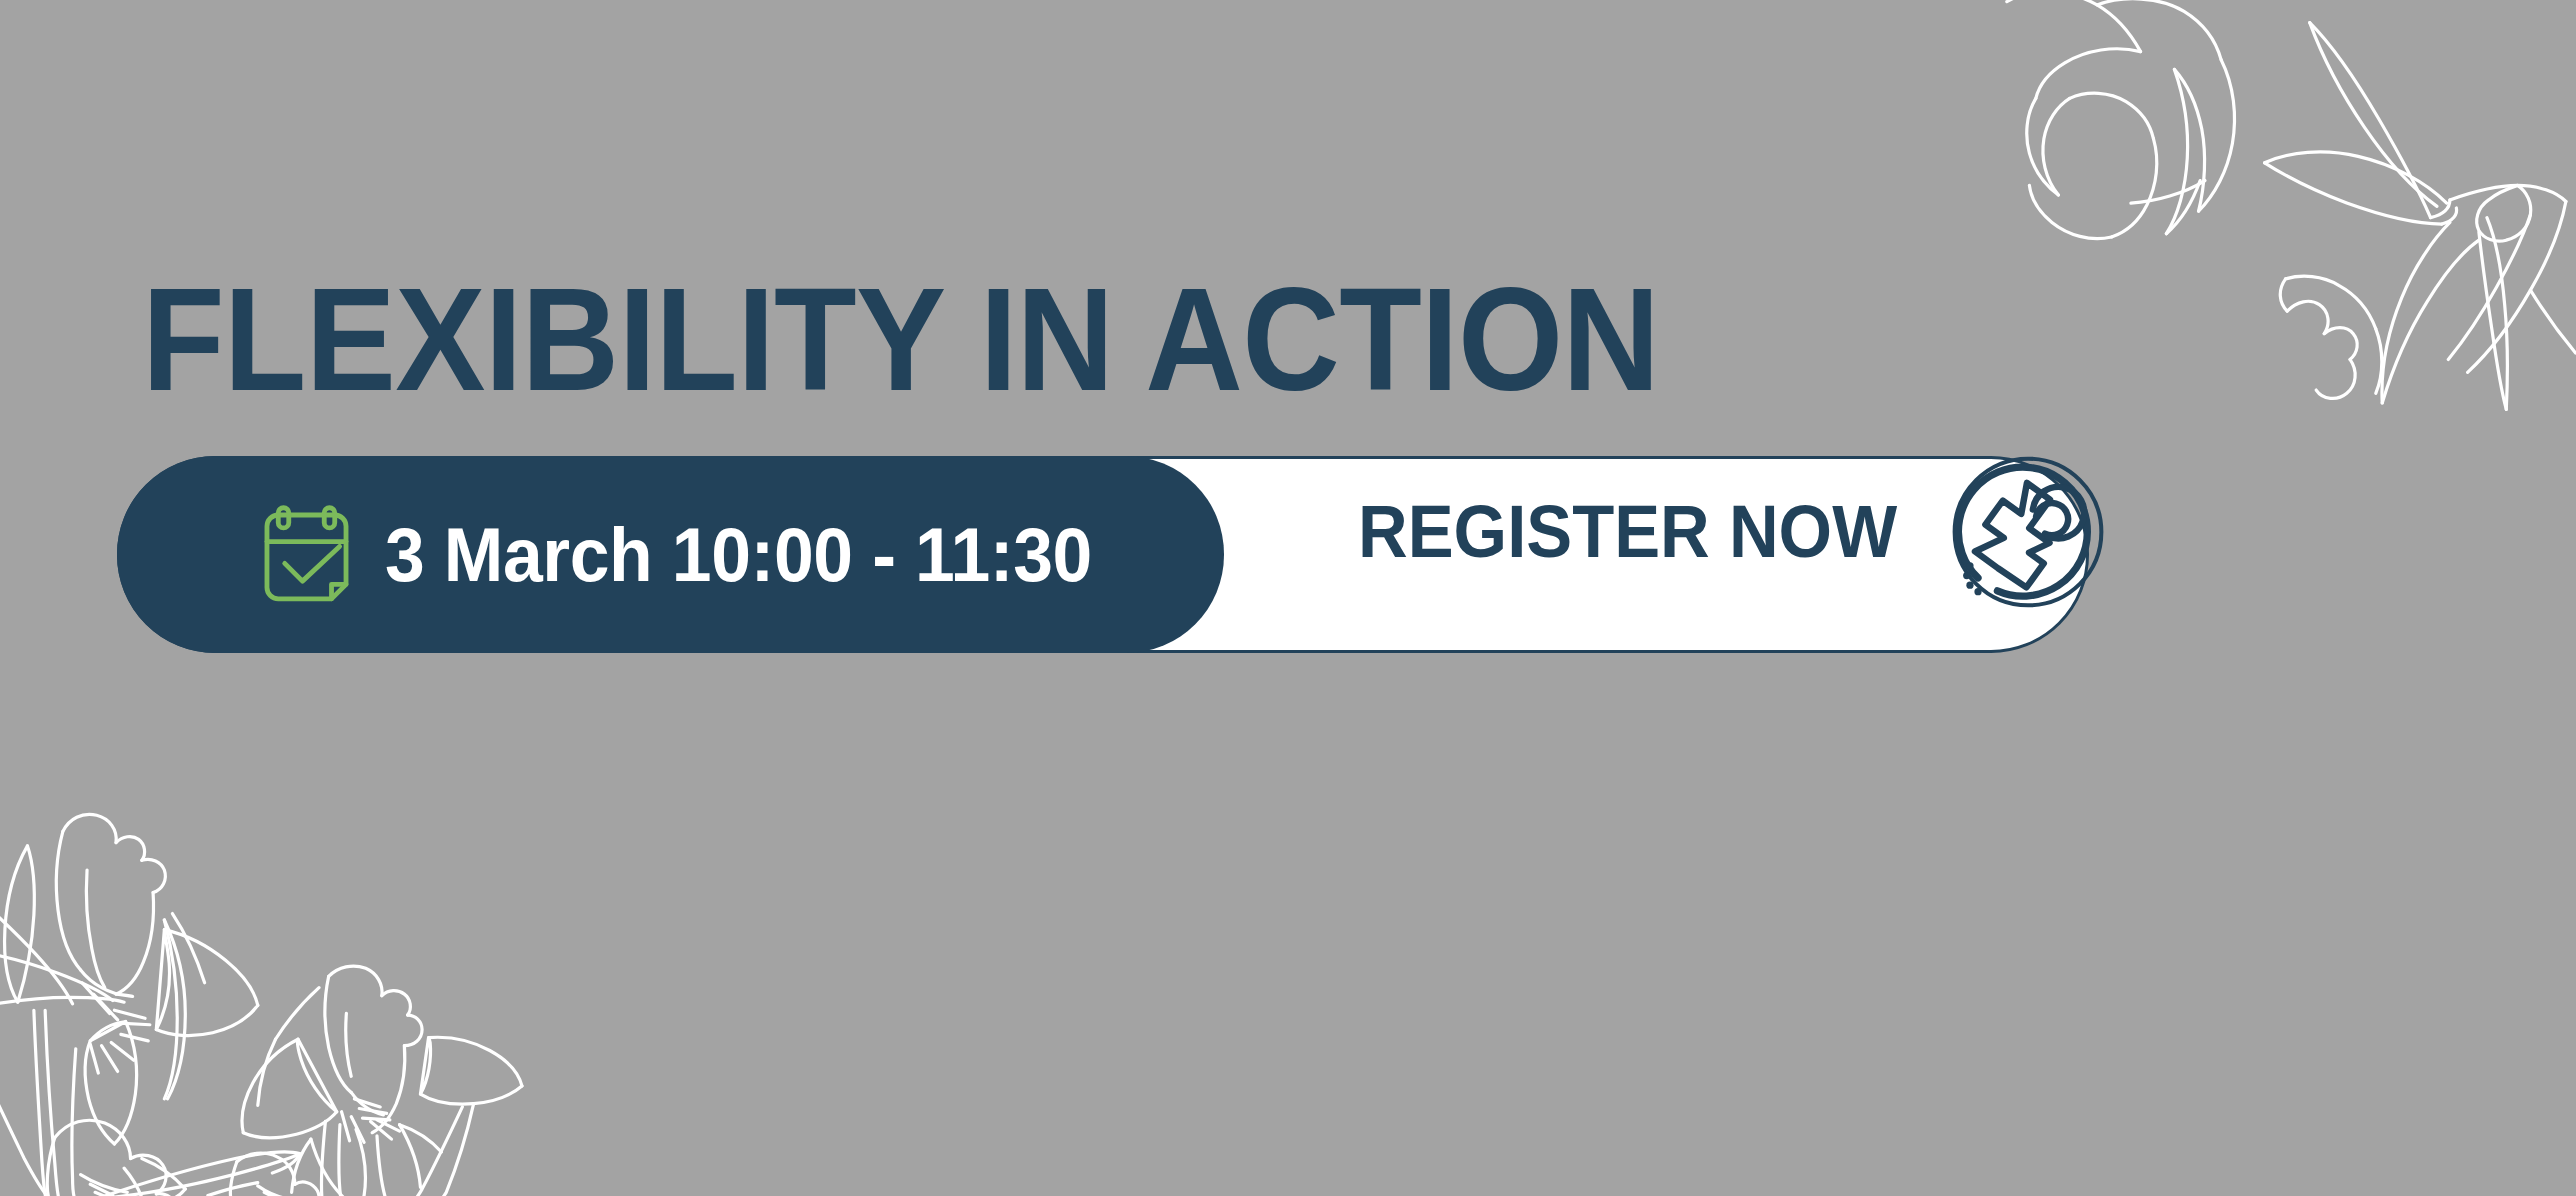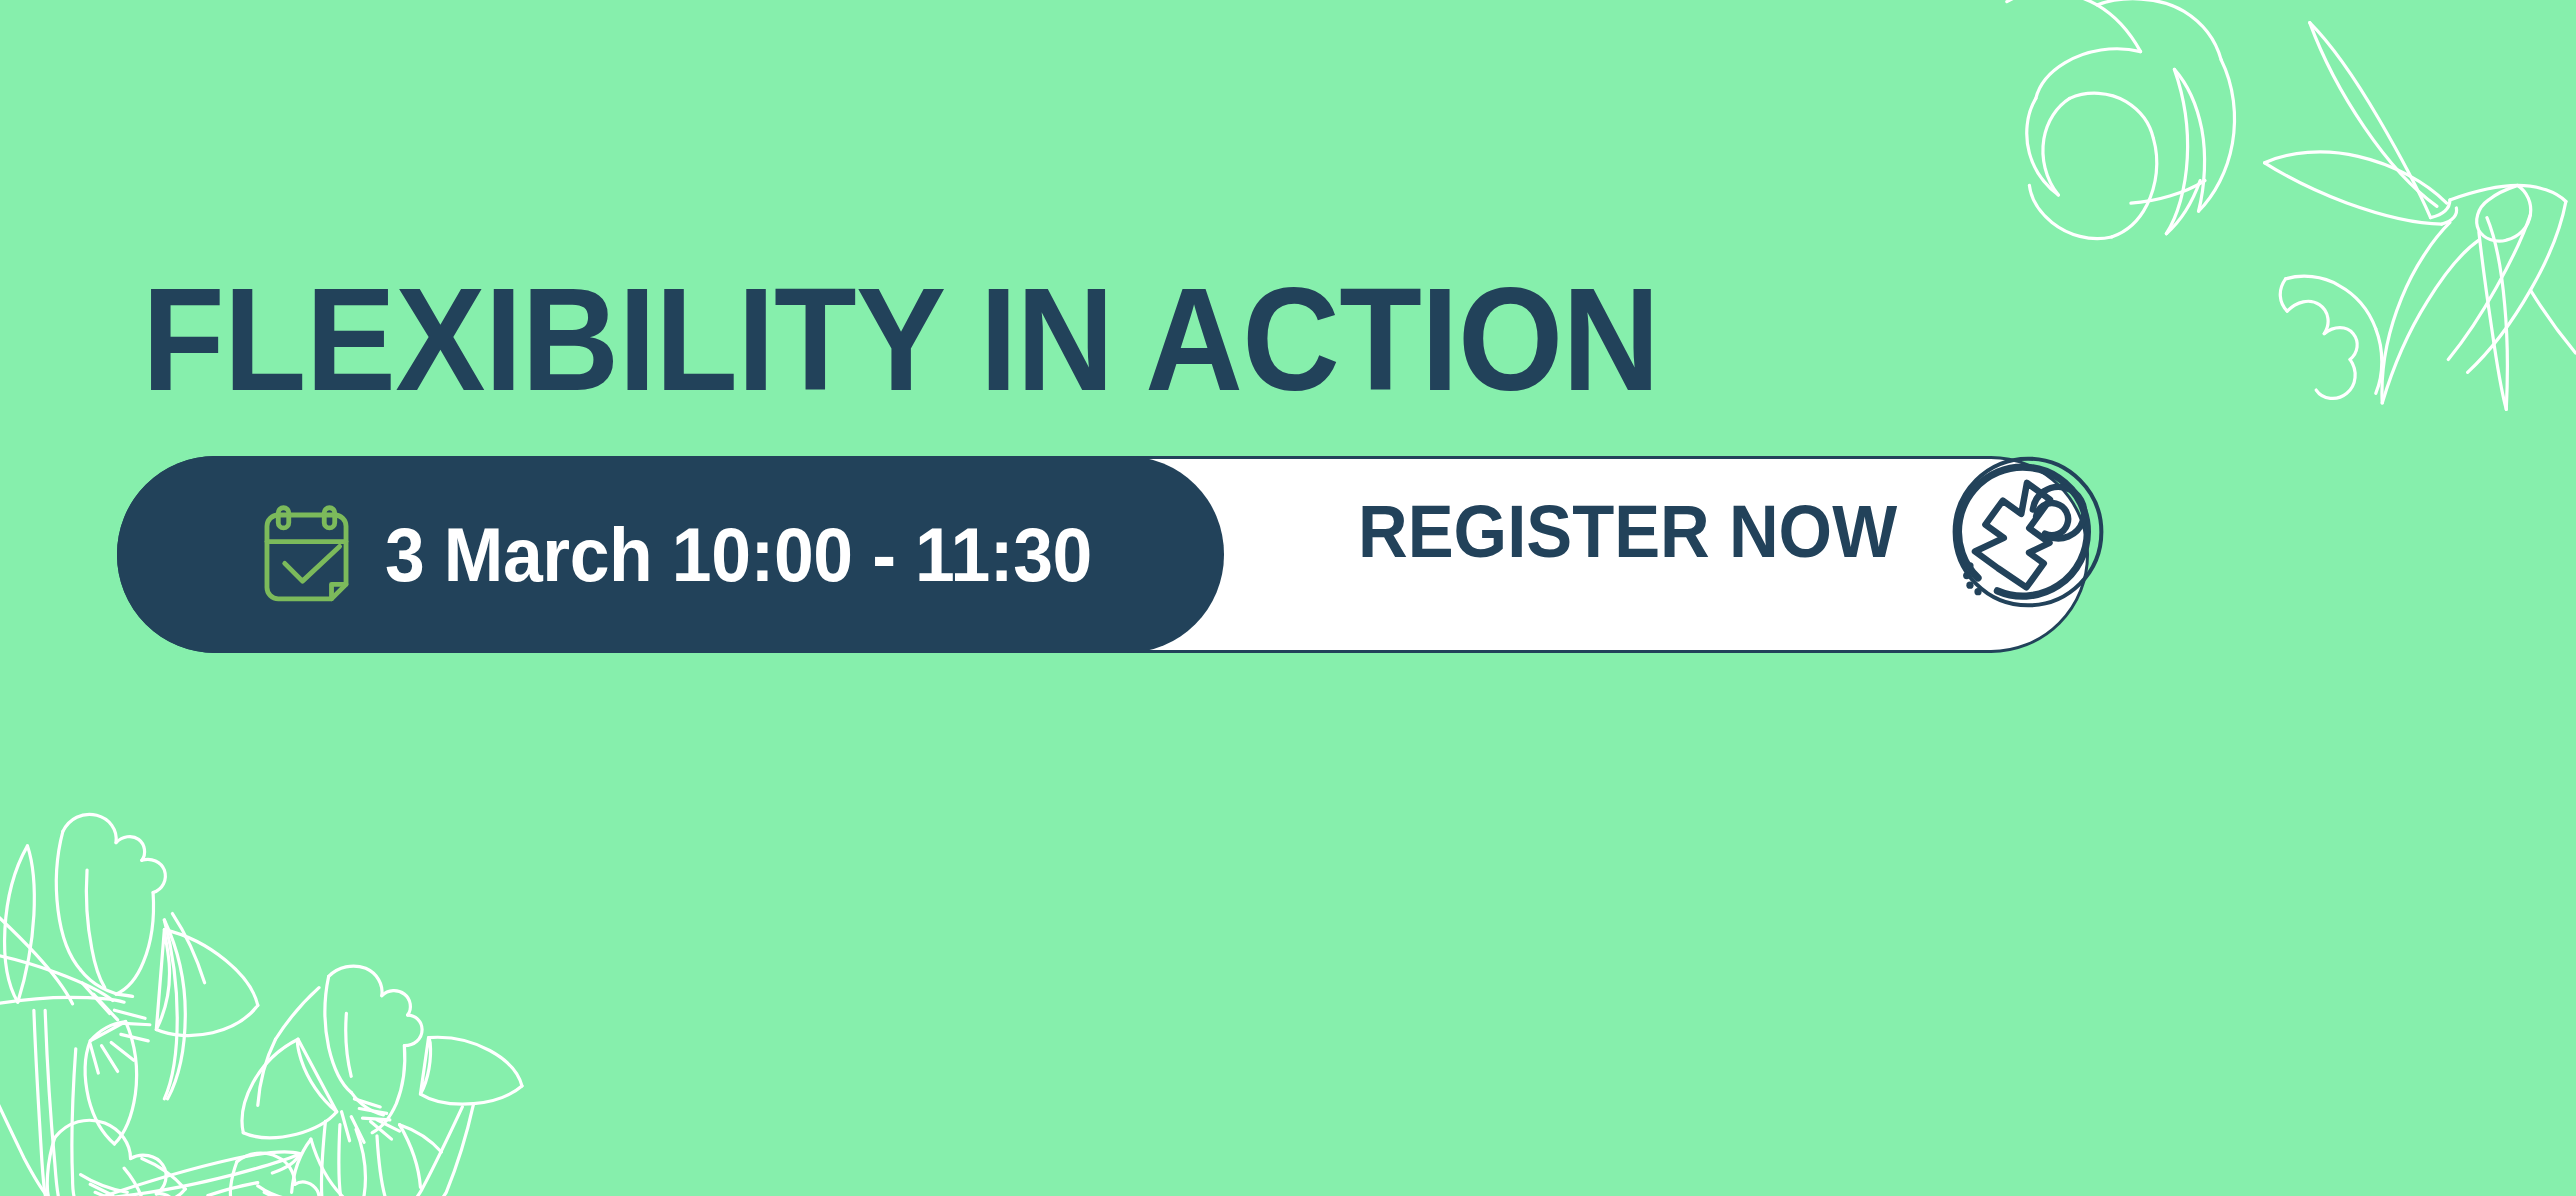--- a/index.html
+++ b/index.html
@@ -11,21 +11,21 @@
     height: 1197px;
     overflow: hidden;
     font-family: "Liberation Sans", sans-serif;
     background: #7cb75c;
   }
 
   #banner {
     position: relative;
     width: 2576px;
     height: 1197px;
-    background: #86efac;
+    background: #a3a3a3;
     overflow: hidden;
   }
 
   
   .floral {
     position: absolute;
     pointer-events: none;
   }
   #floral-top-right {
     top: -8px;

